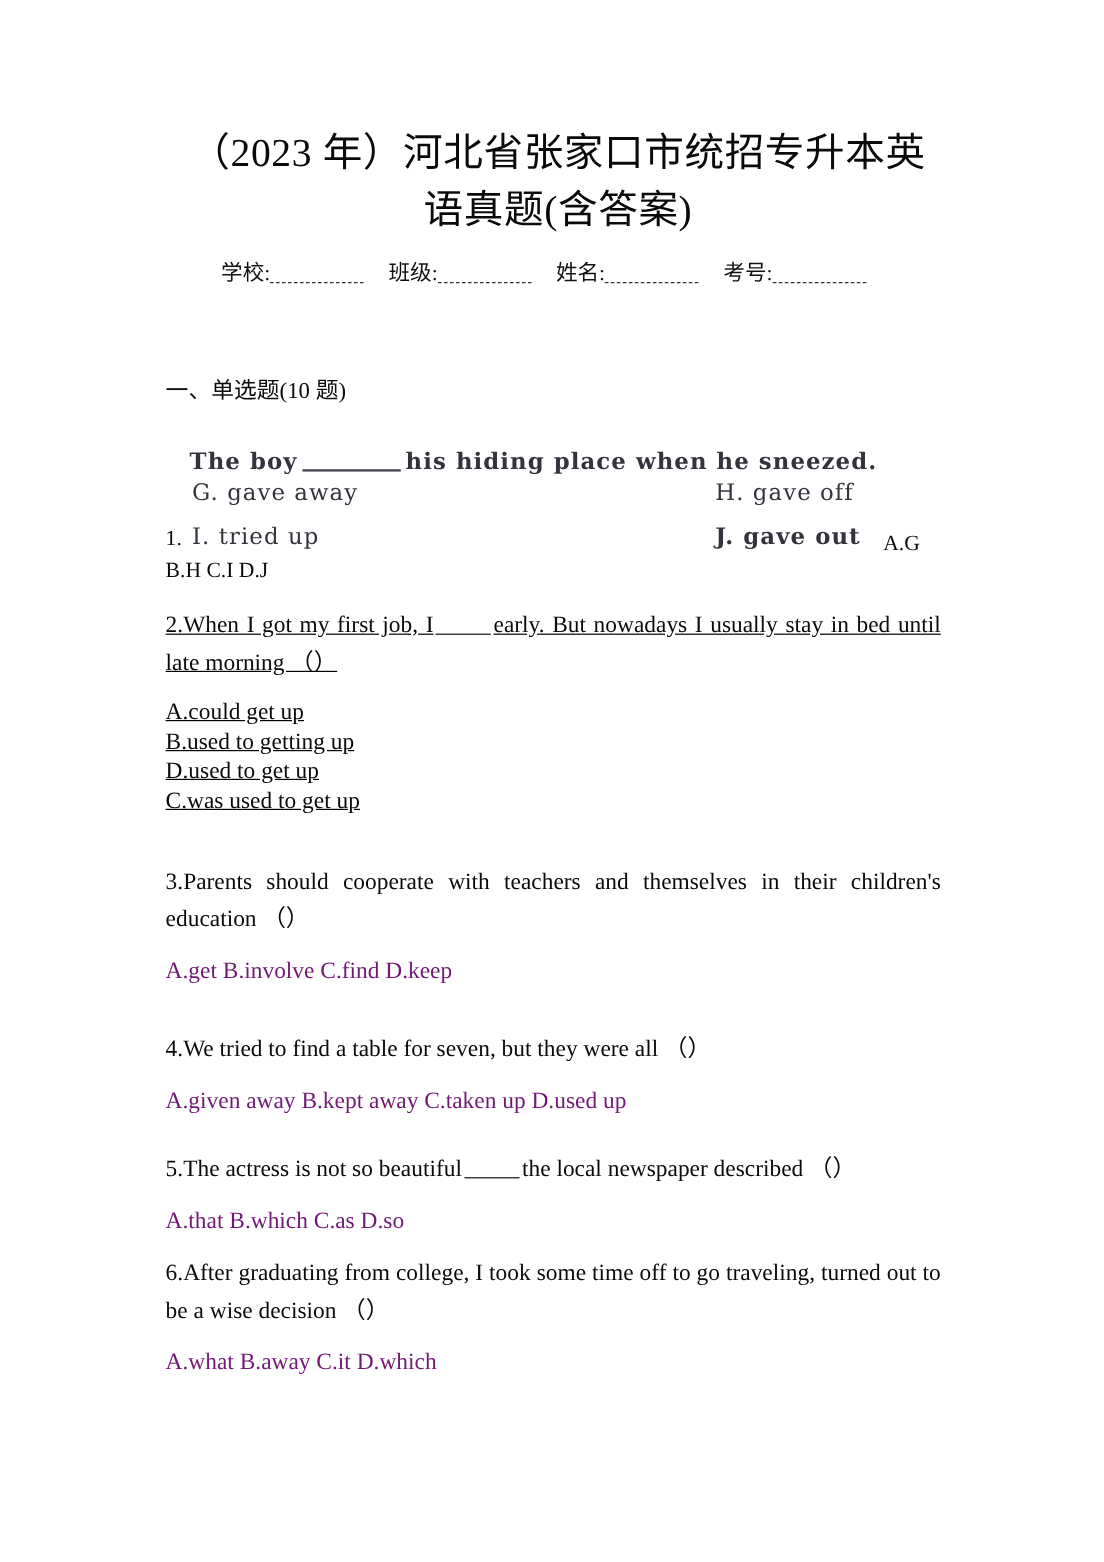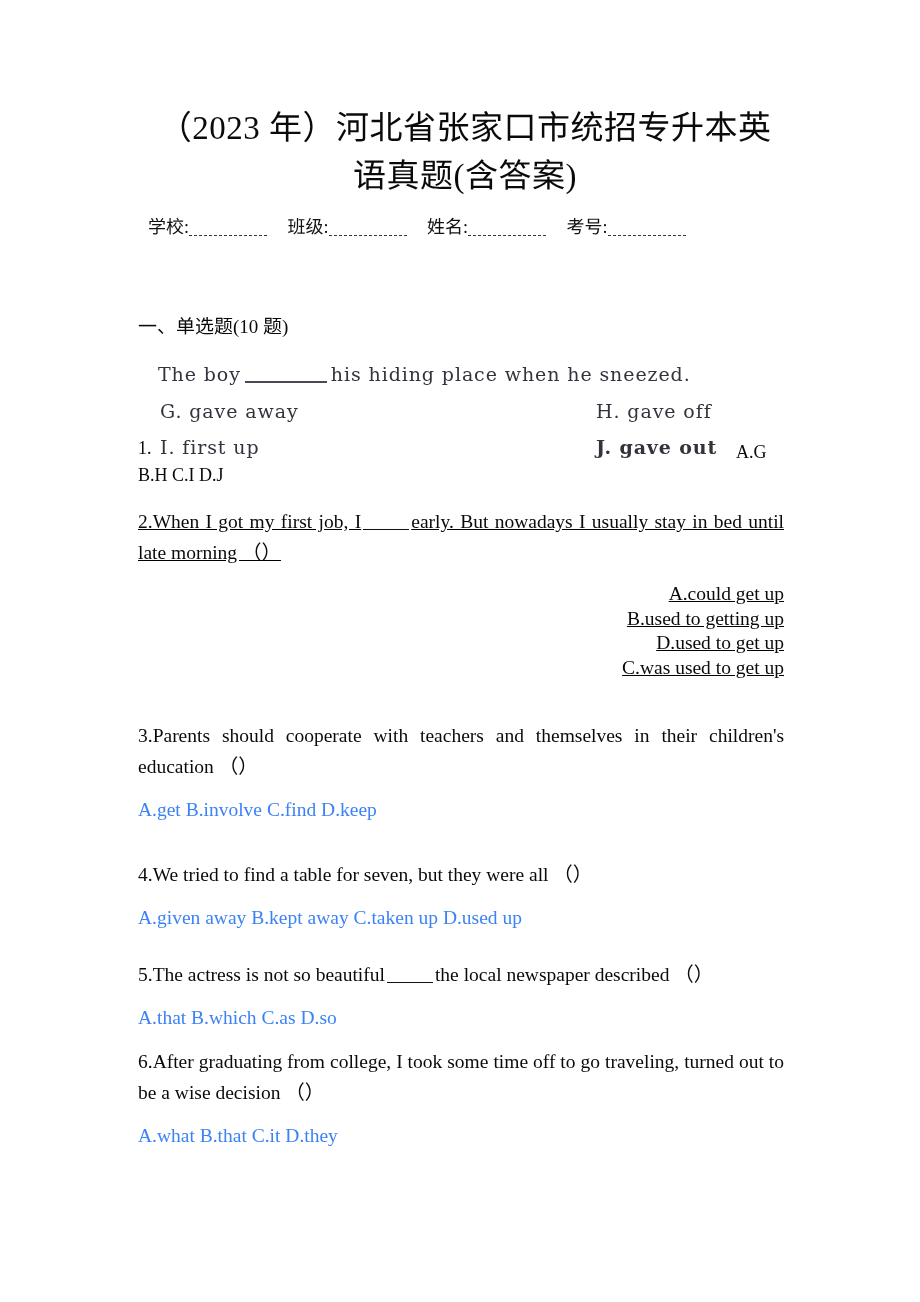--- a/index.html
+++ b/index.html
@@ -38,24 +38,24 @@
     font-size: 33px;
     line-height: 48px;
     font-weight: normal;
     letter-spacing: 0.5px;
     color: #0a0a0a;
   }
 
   
   .id-fields {
     position: absolute;
-    left: 140px;
+    left: 128px;
     top: 213px;
     width: 650px;
-    text-align: left;
+    text-align: center;
     font-size: 18px;
     line-height: 28px;
     white-space: nowrap;
     color: #111111;
   }
   .id-field {
     display: inline-block;
     margin: 0 8px;
   }
   .id-field .id-label { }
@@ -104,28 +104,27 @@
     width: 46px;
     height: 14px;
     vertical-align: -2px;
     margin: 0 2px;
   }
 
   .q-options-inline {
     font-size: 19.5px;
     line-height: 31px;
     margin: 12px 0 0 0;
-    color: #3b82f6;
+    color: #701a75;
   }
   .q-options-stacked {
     font-size: 19.5px;
     line-height: 24.5px;
     margin: 14px 0 0 0;
     color: #0a0a0a;
-    text-align: right;
   }
   .q-options-stacked .opt-line { display: block; }
 
   
   .q-scan-wrap {
     position: relative;
     font-size: 19.5px;
     line-height: 30px;
     color: #0a0a0a;
   }
@@ -149,21 +148,21 @@
     font-family: "DejaVu Serif", "Liberation Serif", serif;
     color: #2a2a33;
   }
   .scan-line {
     position: absolute;
     white-space: nowrap;
     font-size: 19px;
     letter-spacing: 0.9px;
     color: #33333d;
   }
-  .scan-line.l1 { left: 20px;  top: 7px;  }
+  .scan-line.l1 { left: 20px;  top: 18px; font-weight: bold;  }
   .scan-line.l2 { left: 22px;  top: 44px; }
   .scan-line.l2b{ left: 458px; top: 44px; }
   .scan-line.l3 { left: 22px;  top: 80px; }
   .scan-line.l3b{ left: 458px; top: 80px; font-weight: bold; }
   .scan-blank {
     display: inline-block;
     border-bottom: 2px solid #4a4a55;
     width: 82px;
     height: 13px;
     vertical-align: -2px;
@@ -201,21 +200,21 @@
 
   <div class="questions">
 
     <div class="question">
       <div class="q-scan-wrap">
         <span class="scan-number">1.</span>
         <div class="scan-block">
           <div class="scan-line l1"><span>The boy</span><span class="scan-blank"></span><span>his hiding place when he sneezed.</span></div>
           <div class="scan-line l2">G.  gave away</div>
           <div class="scan-line l2b">H.  gave off</div>
-          <div class="scan-line l3">I.  first up</div>
+          <div class="scan-line l3">I.  tried up</div>
           <div class="scan-line l3b">J.  gave out</div>
         </div>
         <span class="scan-tail">A.G</span>
         <div class="scan-wrapline">B.H C.I D.J</div>
       </div>
     </div>
 
     <div class="question" style="margin-top:36px;text-decoration:underline;">
       <p class="q-stem"><span>2.When I got my first job, I</span><span class="blank"></span><span>early. But nowadays I usually stay in bed until late morning （）</span></p>
       <div class="q-options-stacked">
@@ -236,17 +235,17 @@
       <div class="q-options-inline">A.given away B.kept away C.taken up D.used up</div>
     </div>
 
     <div class="question" style="margin-top:26px;">
       <p class="q-stem"><span>5.The actress is not so beautiful</span><span class="blank"></span><span>the local newspaper described （）</span></p>
       <div class="q-options-inline">A.that B.which C.as D.so</div>
     </div>
 
     <div class="question" style="margin-top:13px;">
       <p class="q-stem">6.After graduating from college, I took some time off to go traveling, turned out to be a wise decision （）</p>
-      <div class="q-options-inline">A.what B.that C.it D.they</div>
+      <div class="q-options-inline">A.what B.away C.it D.which</div>
     </div>
 
   </div>
 </div>
 
 </body></html>

